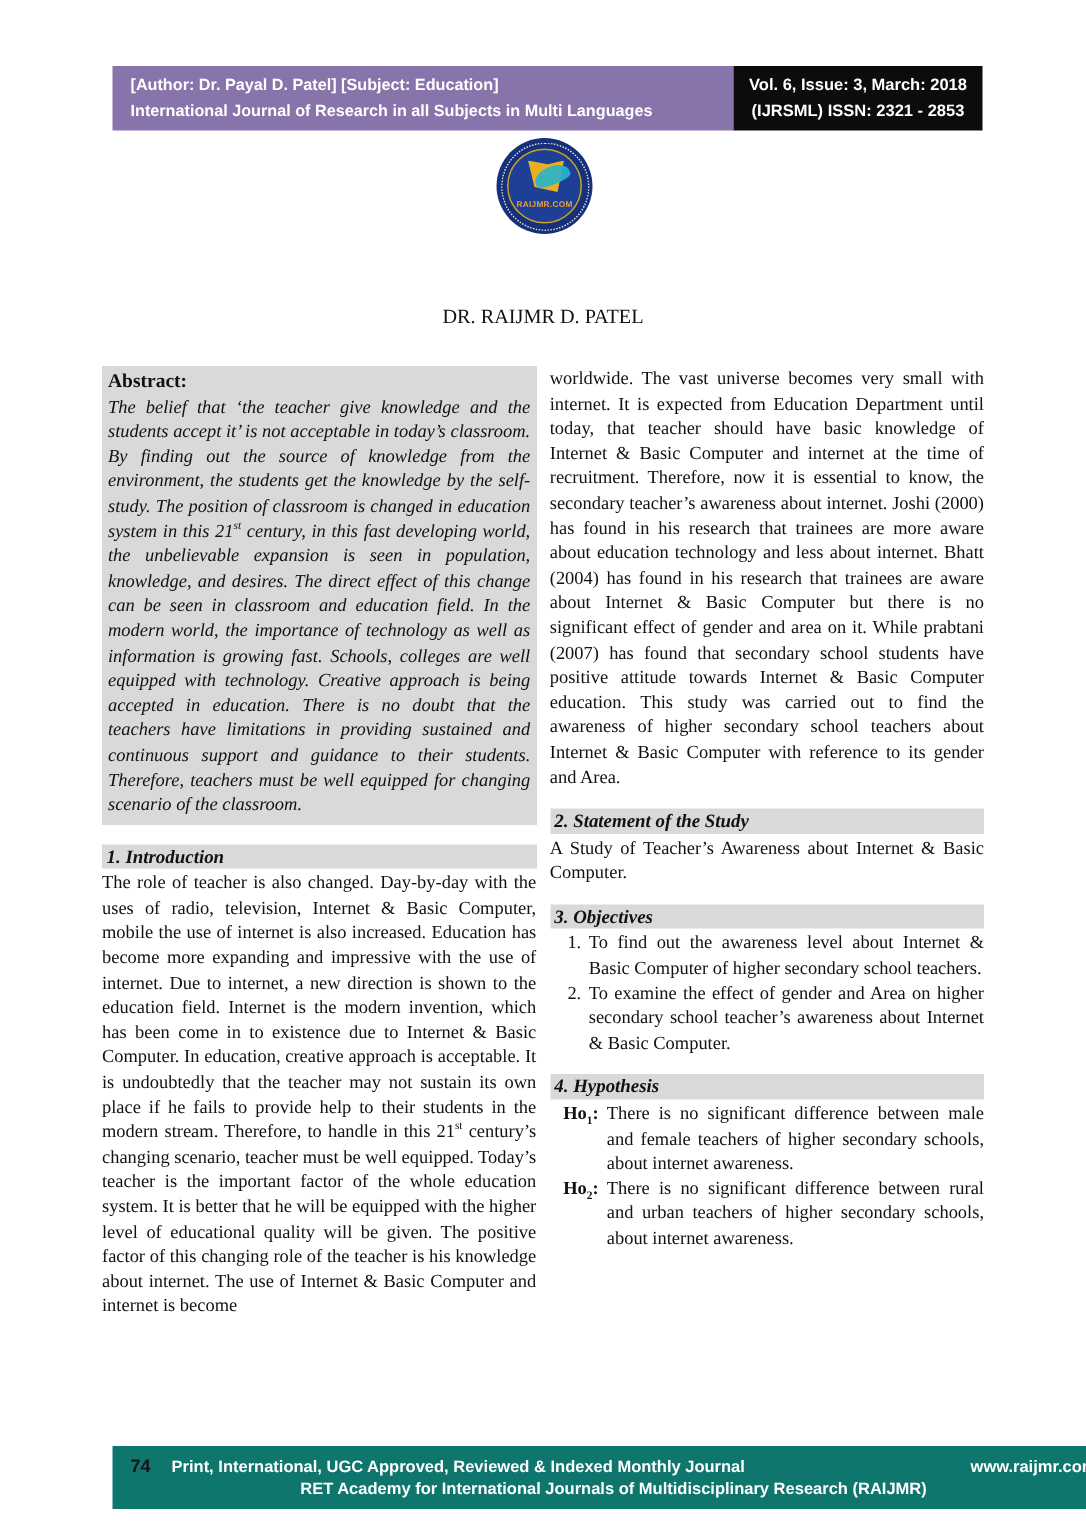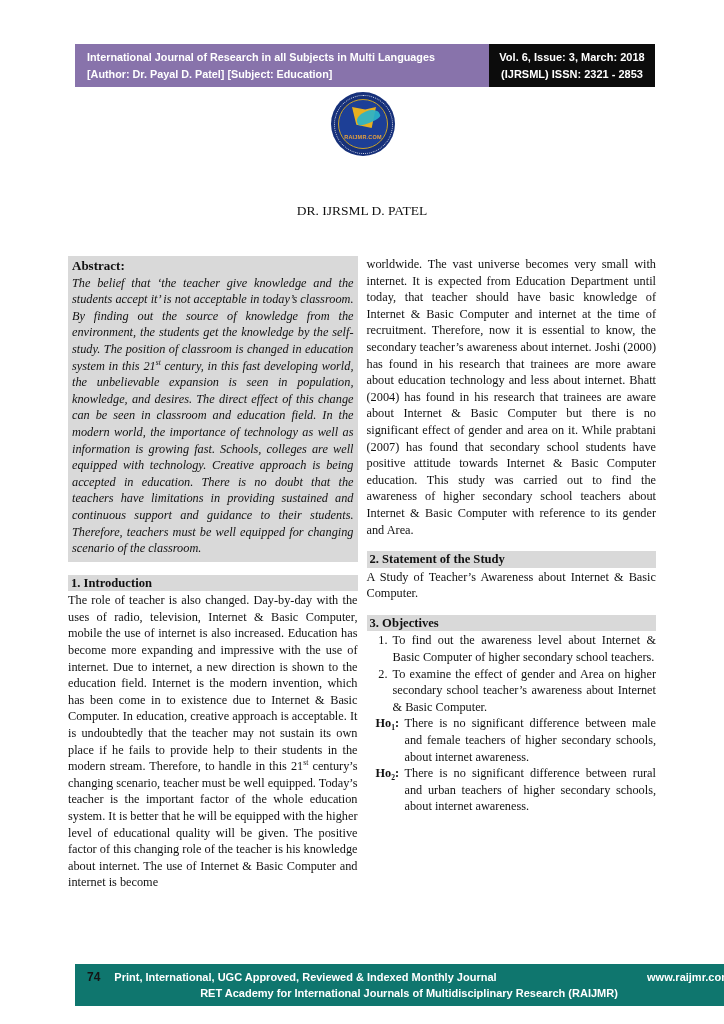--- a/index.html
+++ b/index.html
@@ -29,27 +29,27 @@
     border-radius:60% 60% 50% 50%/70% 70% 30% 30%; transform:rotate(-22deg); opacity:.92; }
   .logo-text { position:absolute; bottom:8px; left:0; width:100%; text-align:center;
     font-family:"Liberation Sans", sans-serif; font-weight:bold; font-size:5.5px;
     color:#e8a13c; letter-spacing:.2px; }
   
   .paper-title { position:absolute; top:169px; left:0; width:100%; text-align:center;
     font-size:21px; font-weight:bold; }
   .paper-author { position:absolute; top:203px; left:0; width:100%; text-align:center; font-size:13.5px; }
   .paper-affiliation { position:absolute; top:220px; left:0; width:100%; text-align:center; font-size:11.8px; }
   
-  .columns { position:absolute; top:256px; left:68px; width:588px; display:flex; gap:9px; }
+  .columns { position:absolute; top:244px; left:68px; width:588px; display:flex; gap:9px; }
   .col { width:289.5px; font-size:12.3px; line-height:16.6px; text-align:justify; }
   .abstract-block { background:#d9d9d9; padding:2px 4px 5px 4px; }
   .abstract-heading { font-weight:bold; font-size:13px; }
   .abstract-body { font-style:italic; }
   .sec-heading { font-weight:bold; background:#d9d9d9; margin-top:13px; margin-bottom:1px;
-    font-size:12.6px; padding:0 3px; text-align:left; }
+    font-size:12.6px; padding:0 3px; text-align:left;font-style:italic; }
   sup { font-size:62%; vertical-align:super; line-height:0; }
   sub { font-size:62%; vertical-align:sub; line-height:0; }
   .obj-item { display:flex; }
   .obj-num { flex:0 0 26px; text-align:right; padding-right:5px; }
   .obj-text { flex:1; text-align:justify; }
   .hypo-item { display:flex; }
   .hypo-label { flex:0 0 38px; font-weight:bold; padding-left:9px; }
   .hypo-text { flex:1; text-align:justify; }
   
   .footer { position:absolute; left:75px; top:964px; width:668px; background:#0f766e;
@@ -61,39 +61,39 @@
   .footer-url { }
   .footer-line2 { text-align:center; margin-top:3px; }
 </style>
 </head>
 <body>
 
 <div class="page">
 
   <div class="header">
     <div class="header-left">
+      <div>[Author: Dr. Payal D. Patel] [Subject: Education]</div>
       <div>International Journal of Research in all Subjects in Multi Languages</div>
-      <div>[Author: Dr. Payal D. Patel] [Subject: Education]</div>
     </div>
     <div class="header-right">
       <div>Vol. 6, Issue: 3, March: 2018</div>
       <div>(IJRSML)  ISSN: 2321 - 2853</div>
     </div>
   </div>
 
   <div class="logo">
     <div class="logo-ring"></div>
     <div class="logo-inner">
       <div class="logo-flag"></div>
       <div class="logo-swoosh"></div>
       <div class="logo-text">RAIJMR.COM</div>
     </div>
   </div>
 
-  <div class="paper-author">DR. IJRSML D. PATEL</div>
+  <div class="paper-author">DR. RAIJMR D. PATEL</div>
 
   <div class="columns">
 
     <div class="col">
       <div class="abstract-block">
         <div class="abstract-heading">Abstract:</div>
         <div class="abstract-body"><span>The belief that ‘the teacher give knowledge and the students accept it’ is not acceptable in today’s classroom. By finding out the source of knowledge from the environment, the students get the knowledge by the self-study. The position of classroom is changed in education system in this 21</span><sup>st</sup><span> century, in this fast developing world, the unbelievable expansion is seen in population, knowledge, and desires. The direct effect of this change can be seen in classroom and education field. In the modern world, the importance of technology as well as information is growing fast. Schools, colleges are well equipped with technology. Creative approach is being accepted in education. There is no doubt that the teachers have limitations in providing sustained and continuous support and guidance to their students. Therefore, teachers must be well equipped for changing scenario of the classroom.</span></div>
       </div>
 
       <div class="sec-heading">1. Introduction</div>
@@ -109,20 +109,21 @@
       <div class="sec-heading">3. Objectives</div>
       <div class="obj-item">
         <span class="obj-num">1.</span>
         <span class="obj-text">To find out the awareness level about Internet &amp; Basic Computer of higher secondary school teachers.</span>
       </div>
       <div class="obj-item">
         <span class="obj-num">2.</span>
         <span class="obj-text">To examine the effect of gender and Area on higher secondary school teacher’s awareness about Internet &amp; Basic Computer.</span>
       </div>
 
+      <div class="sec-heading">4. Hypothesis</div>
       <div class="hypo-item">
         <span class="hypo-label"><span>Ho</span><sub>1</sub><span>:</span></span>
         <span class="hypo-text">There is no significant difference between male and female teachers of higher secondary schools, about internet awareness.</span>
       </div>
       <div class="hypo-item">
         <span class="hypo-label"><span>Ho</span><sub>2</sub><span>:</span></span>
         <span class="hypo-text">There is no significant difference between rural and urban teachers of higher secondary schools, about internet awareness.</span>
       </div>
     </div>
   </div>

